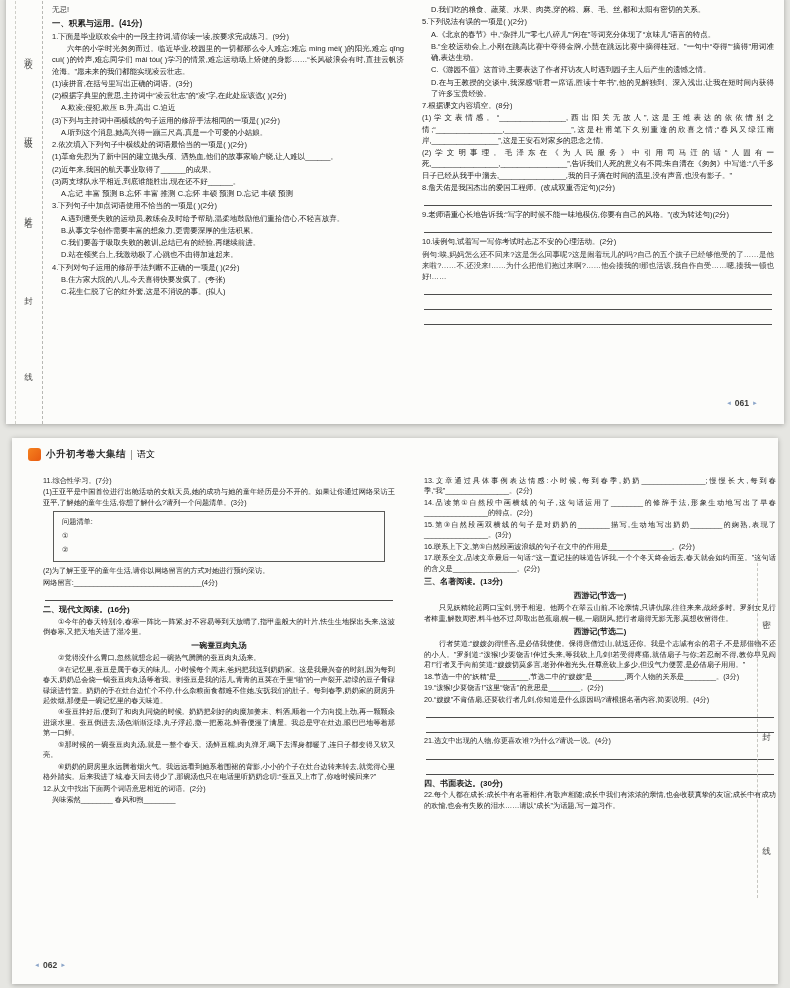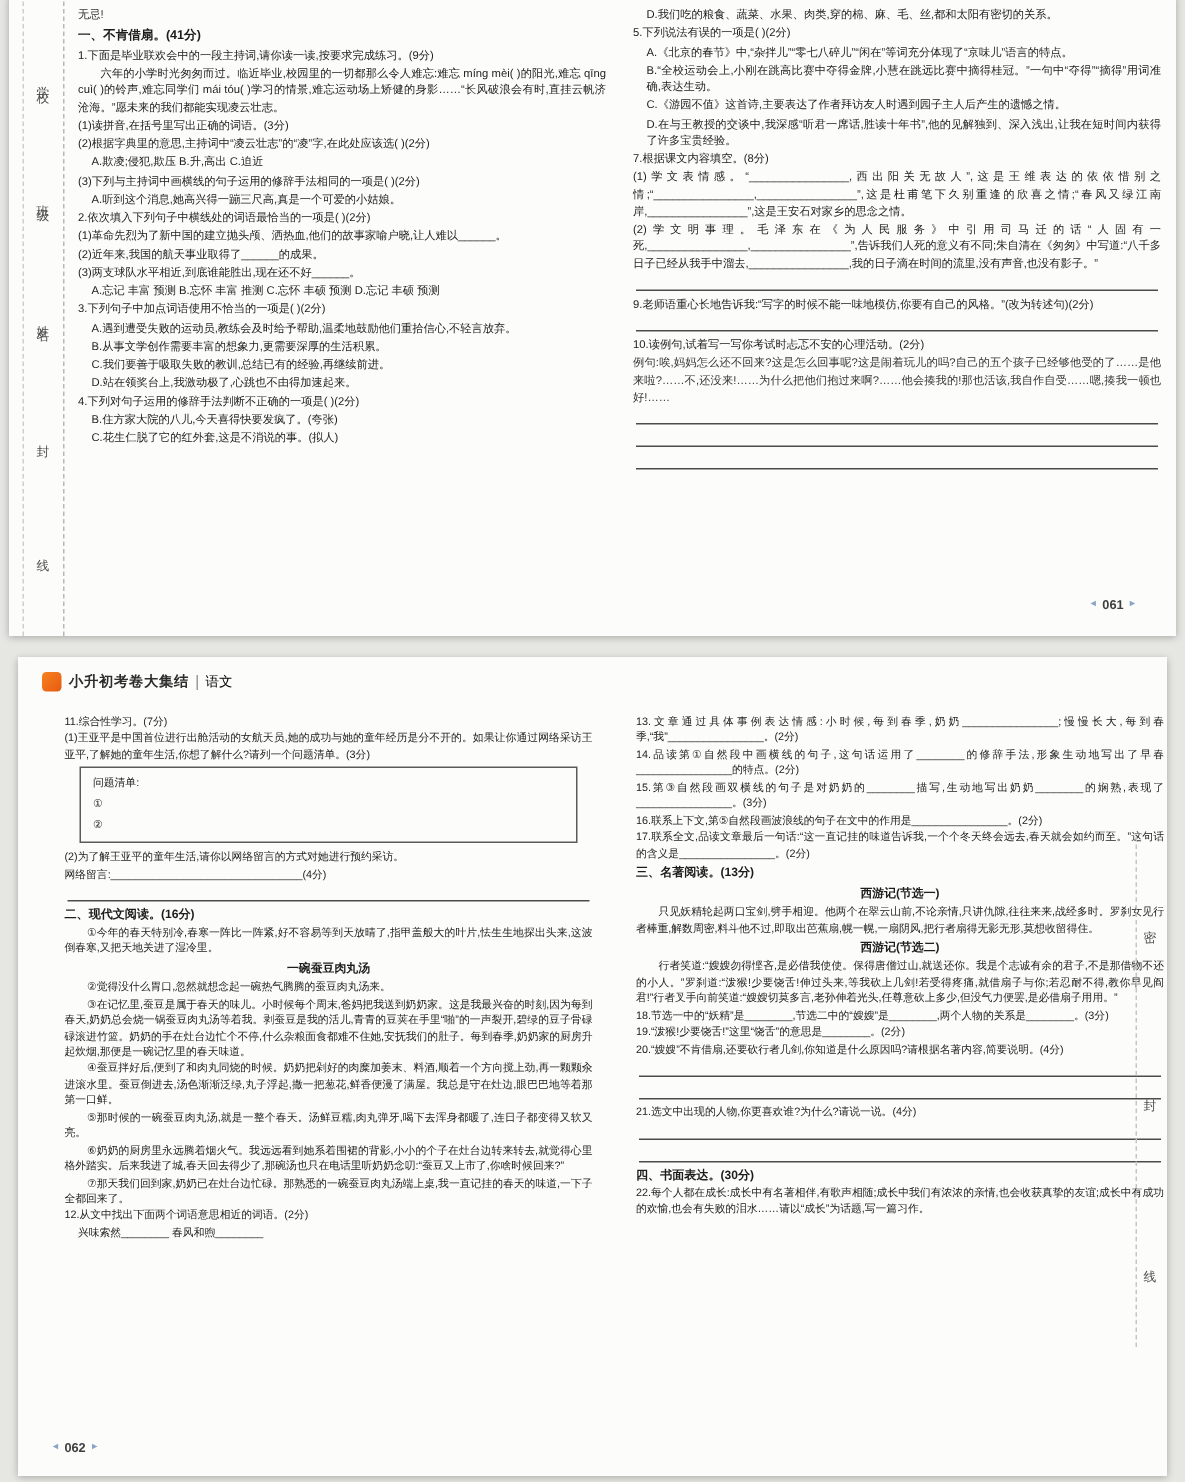--- a/index.html
+++ b/index.html
@@ -62,21 +62,21 @@
       <div class="vlabels">
           <div class="vlab">学校</div>
           <div class="vlab">班级</div>
           <div class="vlab">姓名</div>
           <div class="vlab">封</div>
           <div class="vlab">线</div>
         </div>
     </div>
     <div class="col colL">
         <div class="ln frag">无忌!</div>
-        <div class="ln h">一、不肯借扇。(41分)</div>
+        <div class="ln h">一、积累与运用。(41分)</div>
         <div class="ln p">1.下面是毕业联欢会中的一段主持词,请你读一读,按要求完成练习。(9分)</div>
         <div class="ln ind">六年的小学时光匆匆而过。临近毕业,校园里的一切都那么令人难忘:难忘 míng mèi(      )的阳光,难忘 qīng cuì(      )的铃声,难忘同学们 mái tóu(      )学习的情景,难忘运动场上矫健的身影……“长风破浪会有时,直挂云帆济沧海。”愿未来的我们都能实现凌云壮志。</div>
         <div class="ln p">(1)读拼音,在括号里写出正确的词语。(3分)</div>
         <div class="ln p">(2)根据字典里的意思,主持词中“凌云壮志”的“凌”字,在此处应该选(  )(2分)</div>
         <div class="ln opt">A.欺凌;侵犯,欺压    B.升,高出    C.迫近</div>
         <div class="ln p">(3)下列与主持词中画横线的句子运用的修辞手法相同的一项是(  )(2分)</div>
         <div class="ln opt">A.听到这个消息,她高兴得一蹦三尺高,真是一个可爱的小姑娘。</div>
         <div class="ln p">2.依次填入下列句子中横线处的词语最恰当的一项是(  )(2分)</div>
         <div class="ln p">(1)革命先烈为了新中国的建立抛头颅、洒热血,他们的故事家喻户晓,让人难以______。</div>
         <div class="ln p">(2)近年来,我国的航天事业取得了______的成果。</div>
@@ -94,20 +94,21 @@
     <div class="col colR">
         <div class="ln opt">D.我们吃的粮食、蔬菜、水果、肉类,穿的棉、麻、毛、丝,都和太阳有密切的关系。</div>
         <div class="ln p">5.下列说法有误的一项是(  )(2分)</div>
         <div class="ln opt">A.《北京的春节》中,“杂拌儿”“零七八碎儿”“闲在”等词充分体现了“京味儿”语言的特点。</div>
         <div class="ln opt">B.“全校运动会上,小刚在跳高比赛中夺得金牌,小慧在跳远比赛中摘得桂冠。”一句中“夺得”“摘得”用词准确,表达生动。</div>
         <div class="ln opt">C.《游园不值》这首诗,主要表达了作者拜访友人时遇到园子主人后产生的遗憾之情。</div>
         <div class="ln opt">D.在与王教授的交谈中,我深感“听君一席话,胜读十年书”,他的见解独到、深入浅出,让我在短时间内获得了许多宝贵经验。</div>
         <div class="ln p">7.根据课文内容填空。(8分)</div>
         <div class="ln p">(1)学文表情感。“________________,西出阳关无故人”,这是王维表达的依依惜别之情;“________________,________________”,这是杜甫笔下久别重逢的欣喜之情;“春风又绿江南岸,________________”,这是王安石对家乡的思念之情。</div>
         <div class="ln p">(2)学文明事理。毛泽东在《为人民服务》中引用司马迁的话“人固有一死,________________,________________”,告诉我们人死的意义有不同;朱自清在《匆匆》中写道:“八千多日子已经从我手中溜去,________________,我的日子滴在时间的流里,没有声音,也没有影子。”</div>
+        <div class="ln p">8.詹天佑是我国杰出的爱国工程师。(改成双重否定句)(2分)</div>
         <div class="rule"></div>
         <div class="ln p">9.老师语重心长地告诉我:“写字的时候不能一味地模仿,你要有自己的风格。”(改为转述句)(2分)</div>
         <div class="rule"></div>
         <div class="ln p">10.读例句,试着写一写你考试时忐忑不安的心理活动。(2分)</div>
         <div class="ln ex">例句:唉,妈妈怎么还不回来?这是怎么回事呢?这是闹着玩儿的吗?自己的五个孩子已经够他受的了……是他来啦?……不,还没来!……为什么把他们抱过来啊?……他会揍我的!那也活该,我自作自受……嗯,揍我一顿也好!……</div>
         <div class="rule"></div>
         <div class="rule"></div>
         <div class="rule"></div>
       </div>
     <div class="pageno pn-right">
@@ -136,21 +137,20 @@
         <div class="ln p">网络留言:________________________________(4分)</div>
         <div class="rule"></div>
         <div class="ln h">二、现代文阅读。(16分)</div>
         <div class="ln ind">①今年的春天特别冷,春寒一阵比一阵紧,好不容易等到天放晴了,指甲盖般大的叶片,怯生生地探出头来,这波倒春寒,又把天地关进了湿冷里。</div>
         <div class="ln title">一碗蚕豆肉丸汤</div>
         <div class="ln ind">②觉得没什么胃口,忽然就想念起一碗热气腾腾的蚕豆肉丸汤来。</div>
         <div class="ln ind">③在记忆里,蚕豆是属于春天的味儿。小时候每个周末,爸妈把我送到奶奶家。这是我最兴奋的时刻,因为每到春天,奶奶总会烧一锅蚕豆肉丸汤等着我。剥蚕豆是我的活儿,青青的豆荚在手里“啪”的一声裂开,碧绿的豆子骨碌碌滚进竹篮。奶奶的手在灶台边忙个不停,什么杂粮面食都难不住她,安抚我们的肚子。每到春季,奶奶家的厨房升起炊烟,那便是一碗记忆里的春天味道。</div>
         <div class="ln ind">④蚕豆拌好后,便到了和肉丸同烧的时候。奶奶把剁好的肉糜加姜末、料酒,顺着一个方向搅上劲,再一颗颗汆进滚水里。蚕豆倒进去,汤色渐渐泛绿,丸子浮起,撒一把葱花,鲜香便漫了满屋。我总是守在灶边,眼巴巴地等着那第一口鲜。</div>
         <div class="ln ind">⑤那时候的一碗蚕豆肉丸汤,就是一整个春天。汤鲜豆糯,肉丸弹牙,喝下去浑身都暖了,连日子都变得又软又亮。</div>
         <div class="ln ind">⑥奶奶的厨房里永远腾着烟火气。我远远看到她系着围裙的背影,小小的个子在灶台边转来转去,就觉得心里格外踏实。后来我进了城,春天回去得少了,那碗汤也只在电话里听奶奶念叨:“蚕豆又上市了,你啥时候回来?”</div>
-        <div class="ln ind">⑦那天我们回到家,奶奶已在灶台边忙碌。那熟悉的一碗蚕豆肉丸汤端上桌,我一直记挂的春天的味道,一下子全都回来了。</div>
         <div class="ln p">12.从文中找出下面两个词语意思相近的词语。(2分)</div>
         <div class="ln opt">兴味索然________          春风和煦________</div>
       </div>
     <div class="col colR2">
         <div class="ln p">13.文章通过具体事例表达情感:小时候,每到春季,奶奶________________;慢慢长大,每到春季,“我”________________。(2分)</div>
         <div class="ln p">14.品读第①自然段中画横线的句子,这句话运用了________的修辞手法,形象生动地写出了早春________________的特点。(2分)</div>
         <div class="ln p">15.第③自然段画双横线的句子是对奶奶的________描写,生动地写出奶奶________的娴熟,表现了________________。(3分)</div>
         <div class="ln p">16.联系上下文,第⑤自然段画波浪线的句子在文中的作用是________________。(2分)</div>
         <div class="ln p">17.联系全文,品读文章最后一句话:“这一直记挂的味道告诉我,一个个冬天终会远去,春天就会如约而至。”这句话的含义是________________。(2分)</div>
         <div class="ln h">三、名著阅读。(13分)</div>

